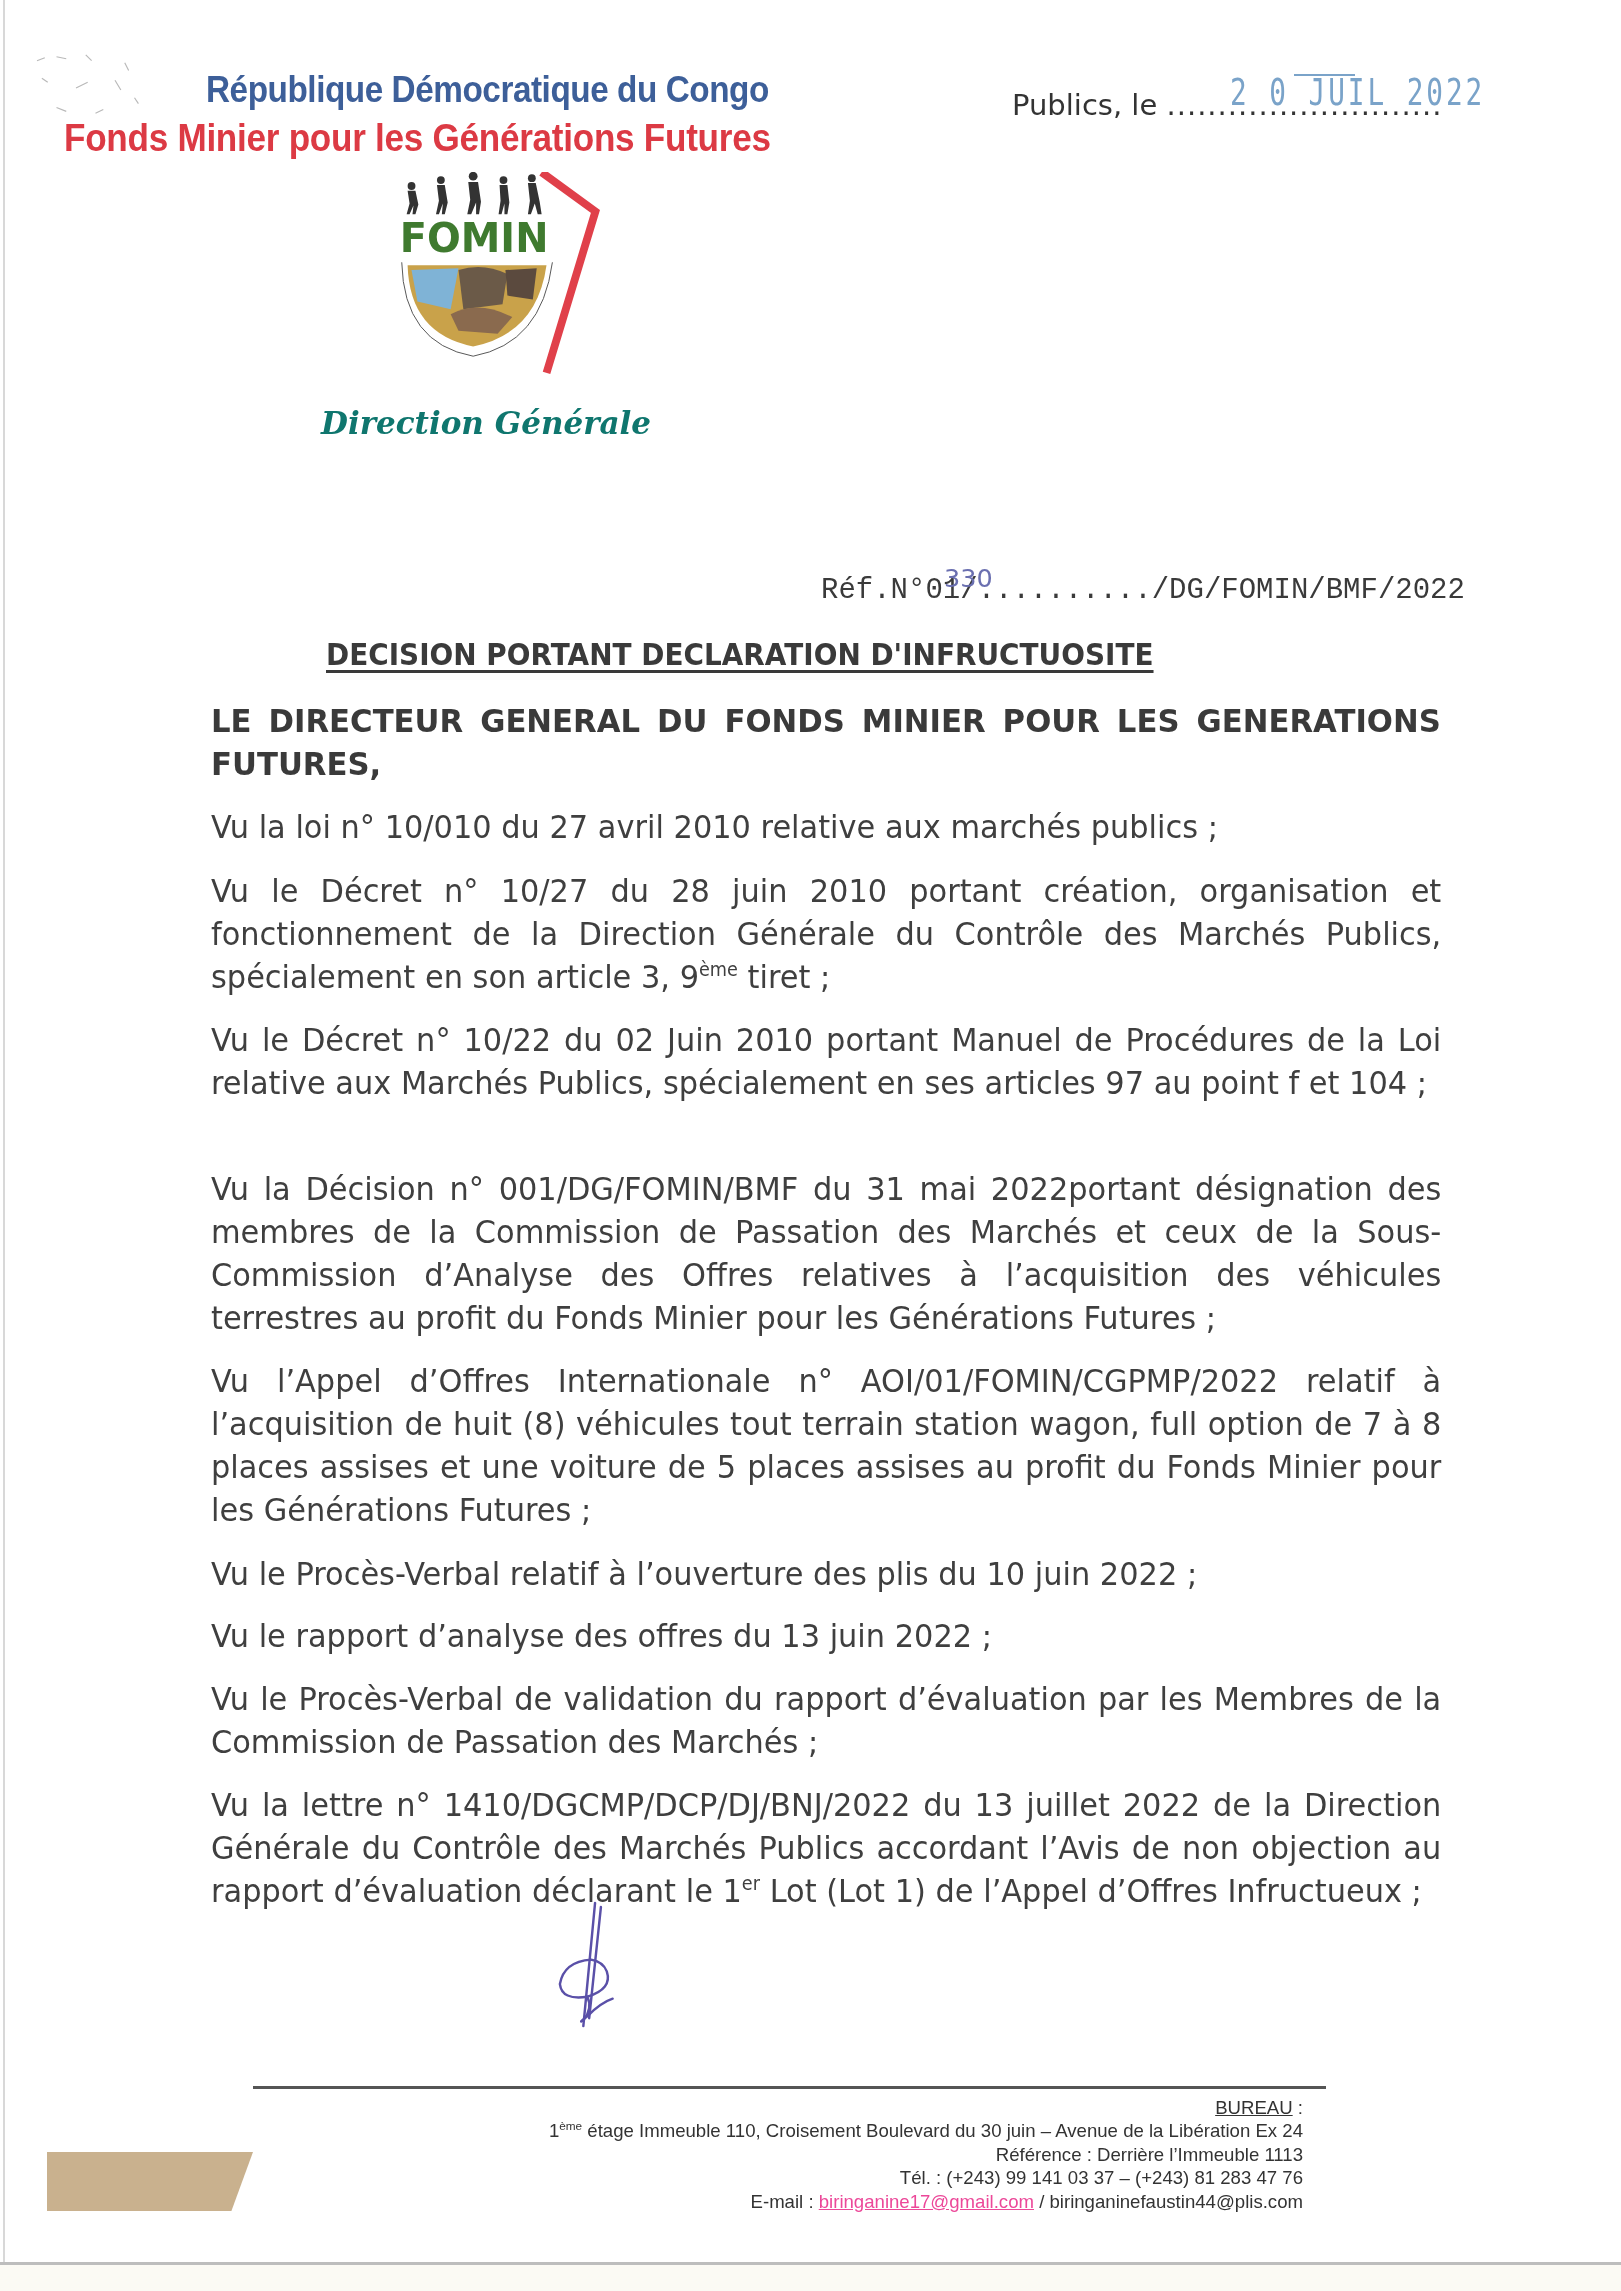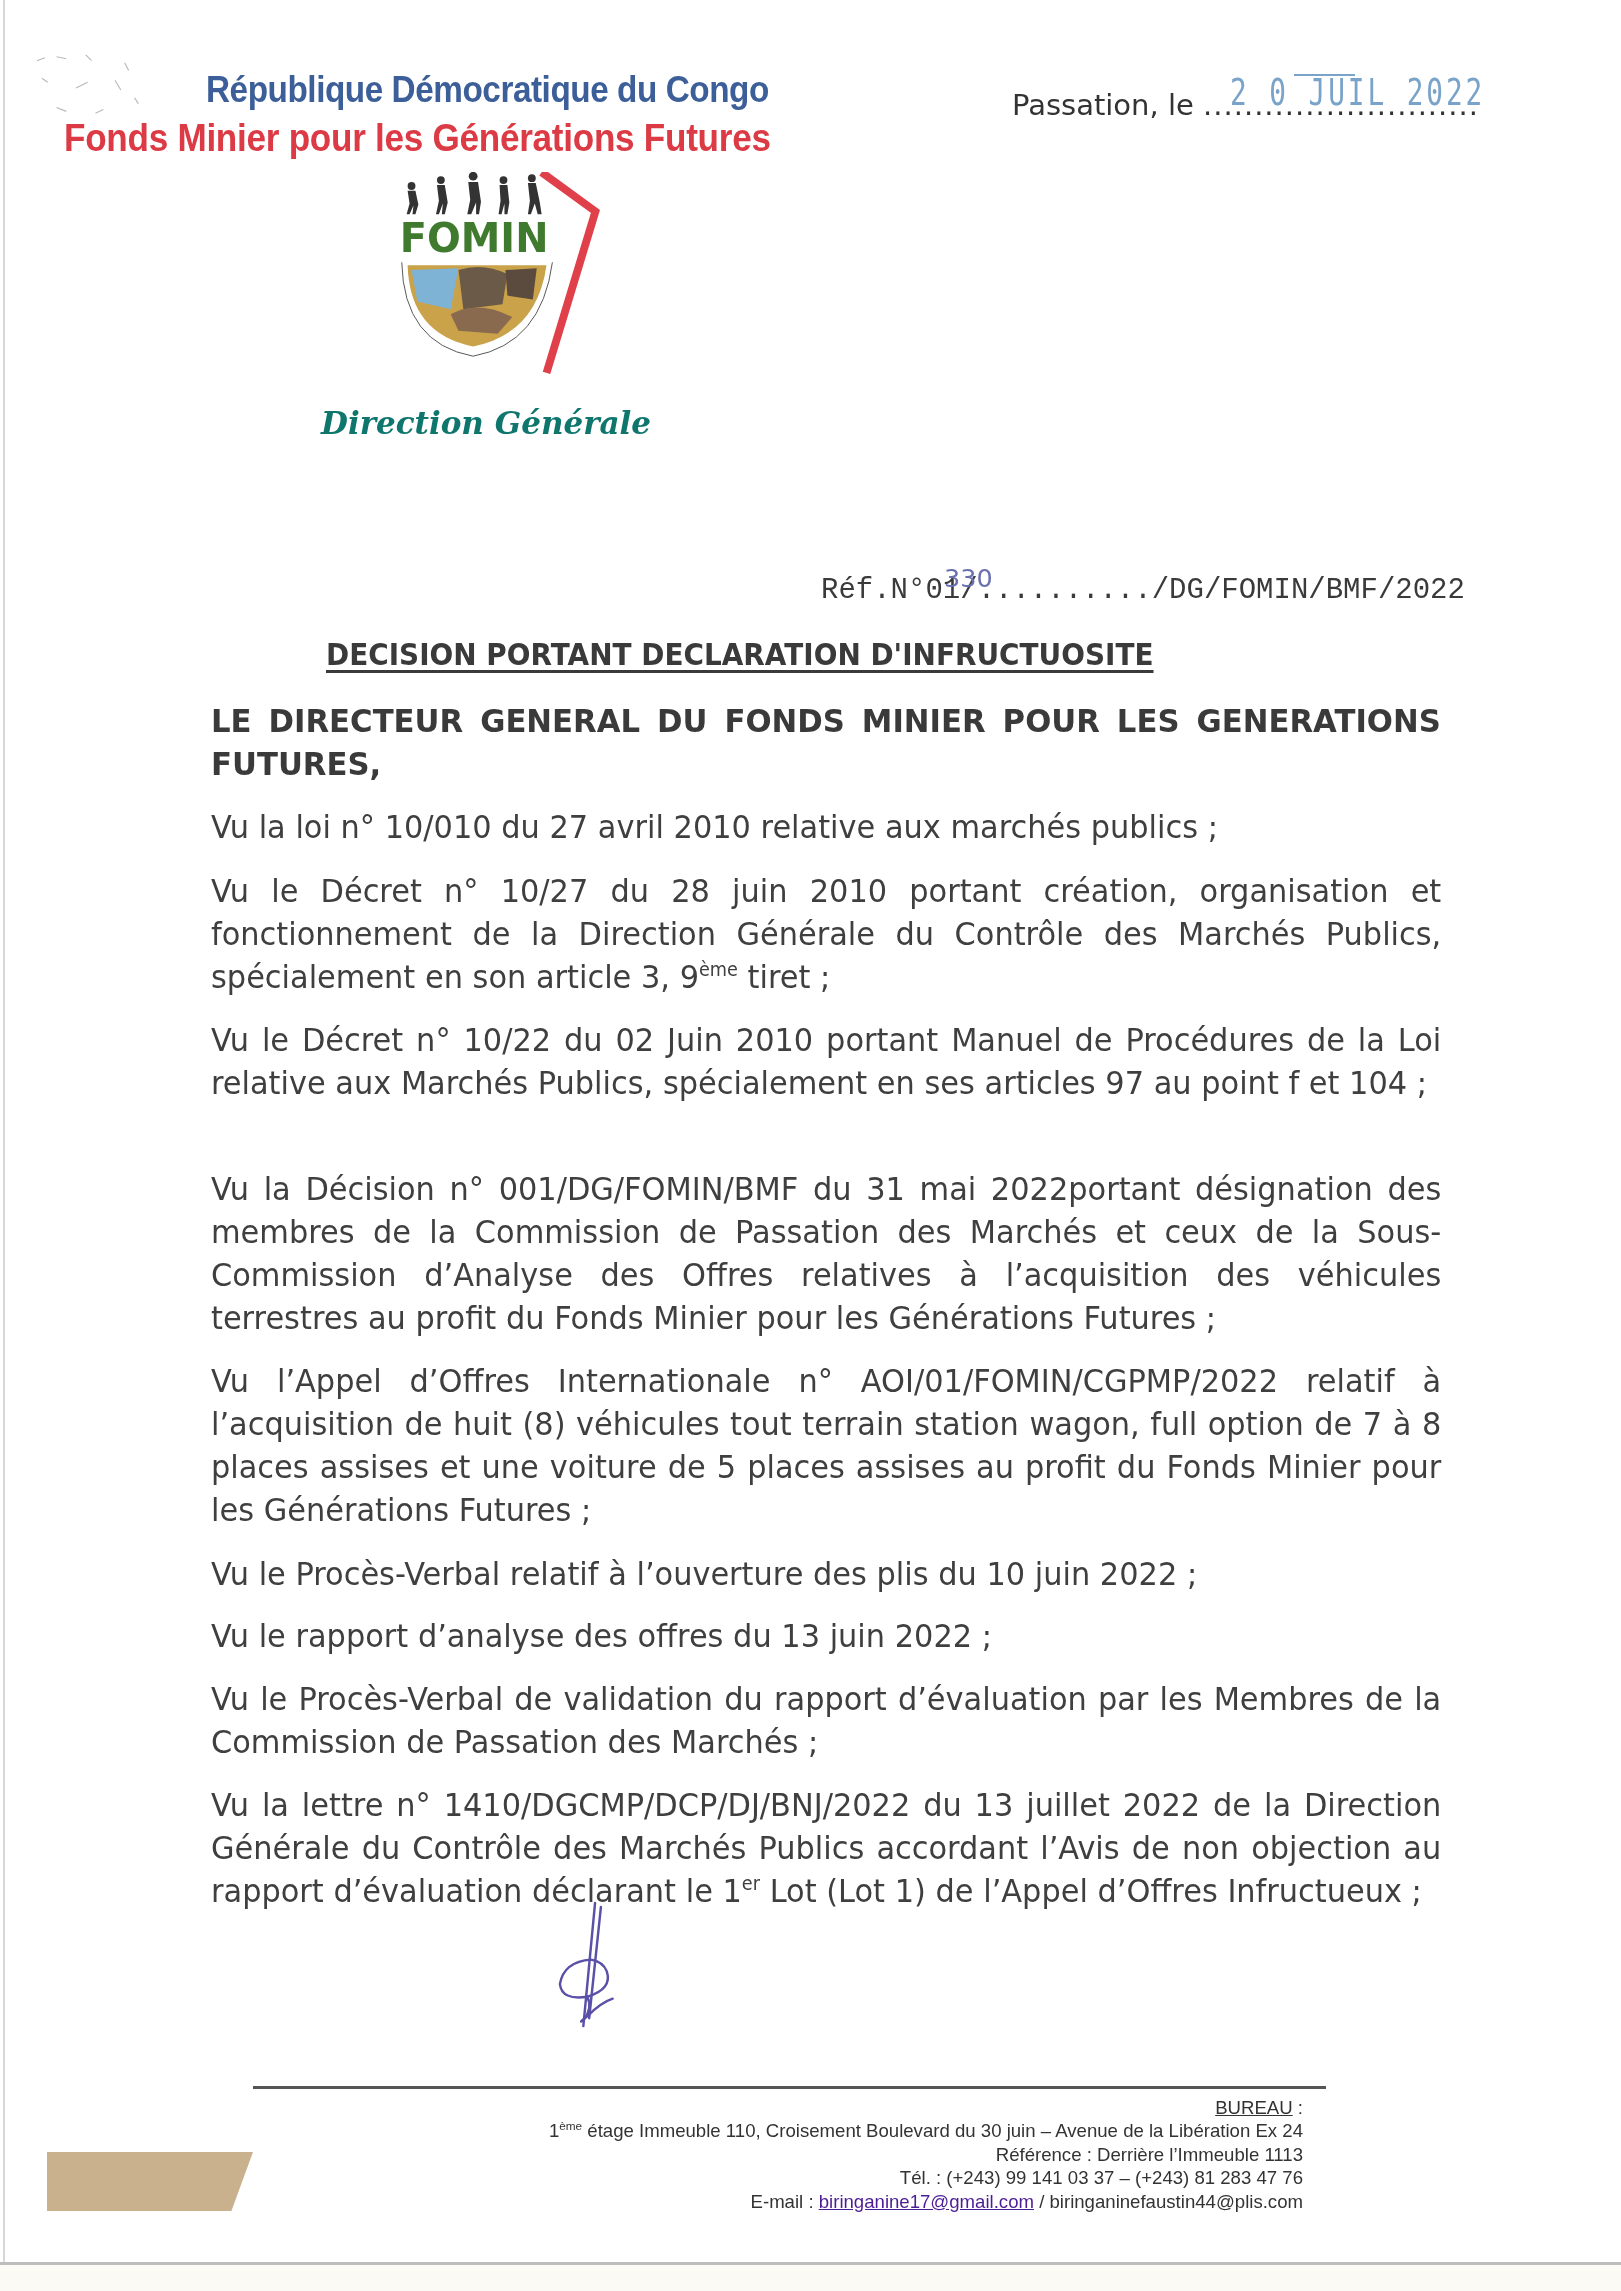--- a/index.html
+++ b/index.html
@@ -79,42 +79,42 @@
 
   .signature { position: absolute; left: 544px; top: 1901px; width: 108px; height: 127px; }
 
   .footer-rule { position: absolute; left: 253px; top: 2086px; width: 1073px; height: 2.9px; background: #555; }
   .footer {
     position: absolute; left: 323px; width: 980px; text-align: right;
     font-family: "Liberation Sans", sans-serif; font-size: 18.6px; color: #333;
     line-height: 23.5px;
   }
   .footer .u { text-decoration: underline; }
-  .footer .link { color: #4c1d95; text-decoration: underline; }
+  .footer .link { color: #ec4899; text-decoration: underline; }
   .footer sup { font-size: 11.8px; line-height: 0; }
   .tape { position: absolute; left: 47px; top: 2152px; width: 206px; height: 59px; }
 </style>
 </head>
 <body>
 
 <div class="page-edge-left"></div>
 <div class="page-edge-bottom"></div>
 <div class="page-shadow"></div>
 
 <svg class="stamp-smudge" viewBox="0 0 140 80">
   <g fill="none" stroke="#b9b9b9" stroke-width="1.2">
     <path d="M10 12 l8 -3 M30 8 l10 2 M60 6 l6 6 M100 14 l4 8 M15 30 l6 4 M50 40 l12 -6 M90 32 l6 10 M30 60 l10 4 M70 66 l8 -4 M110 50 l4 6"></path>
   </g>
 </svg>
 
 <div class="hdr-rdc">République Démocratique du Congo</div>
 <div class="hdr-fomin">Fonds Minier pour les Générations Futures</div>
 
 <div class="kinshasa">
-  <span>Passation, le</span>
+  <span>Publics, le</span>
   <span class="dots">...........................</span>
 </div>
 <div class="date-stamp-bar"></div>
 <div class="date-stamp">2 0  JUIL  2022</div>
 
 <svg class="logo" viewBox="0 0 230 210">
 
   <g fill="#333">
     <circle cx="22" cy="14" r="4"></circle>
       <path d="M18 19 h8 l3 14 l-3 10 h-3 l1 -9 l-4 9 h-3 l3 -11 z"></path>

